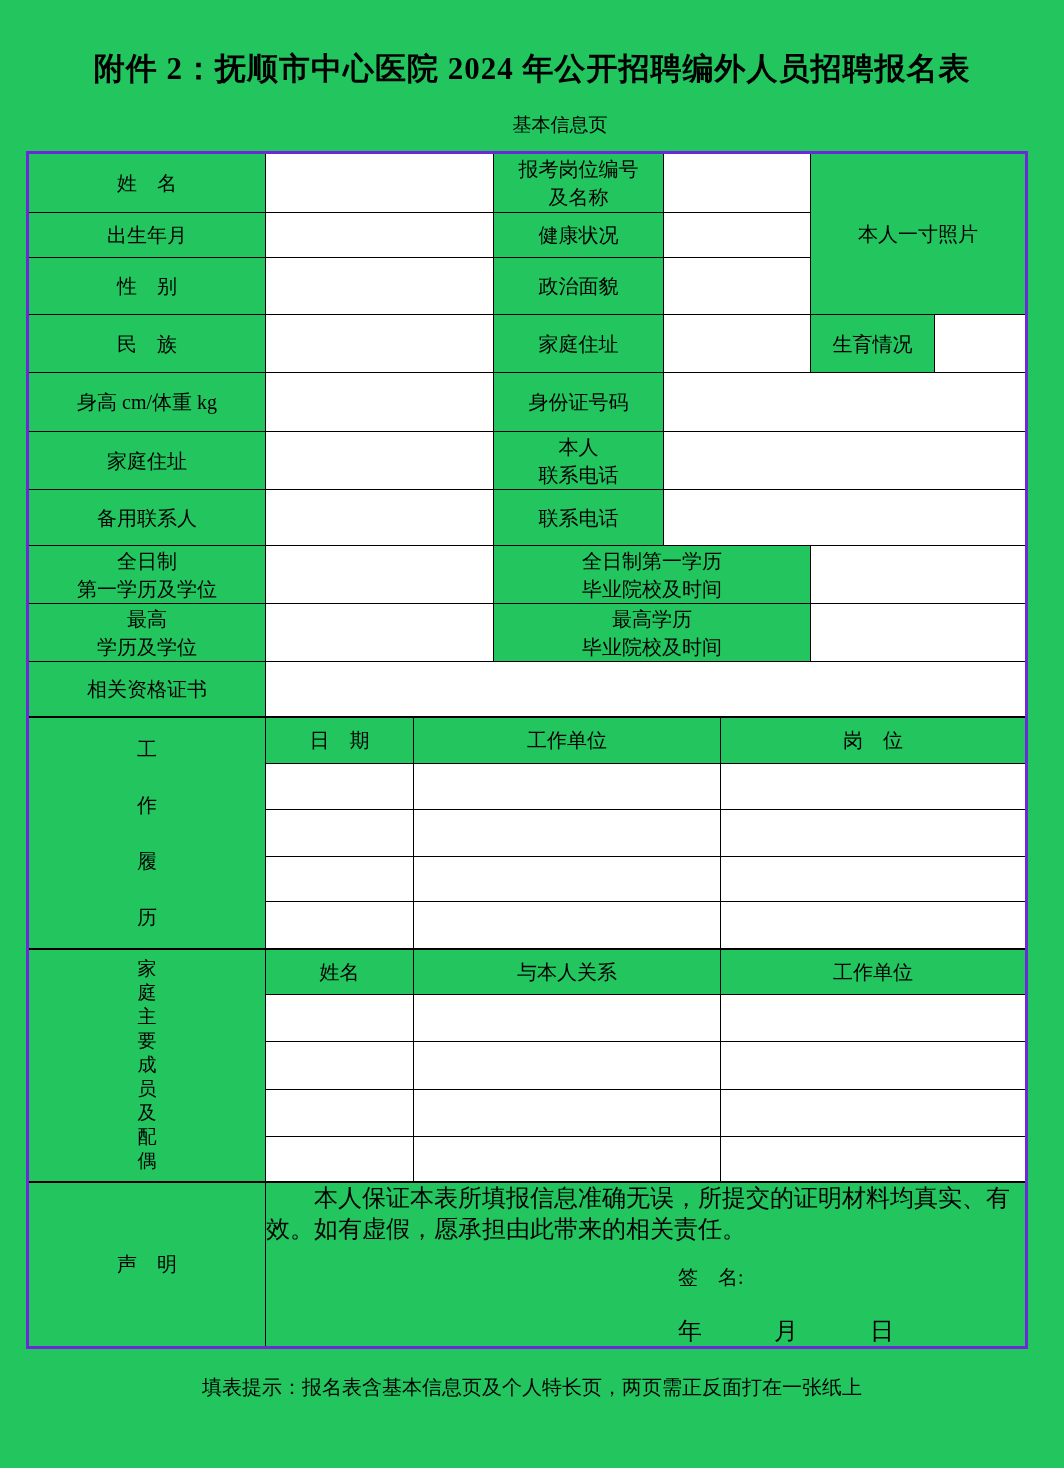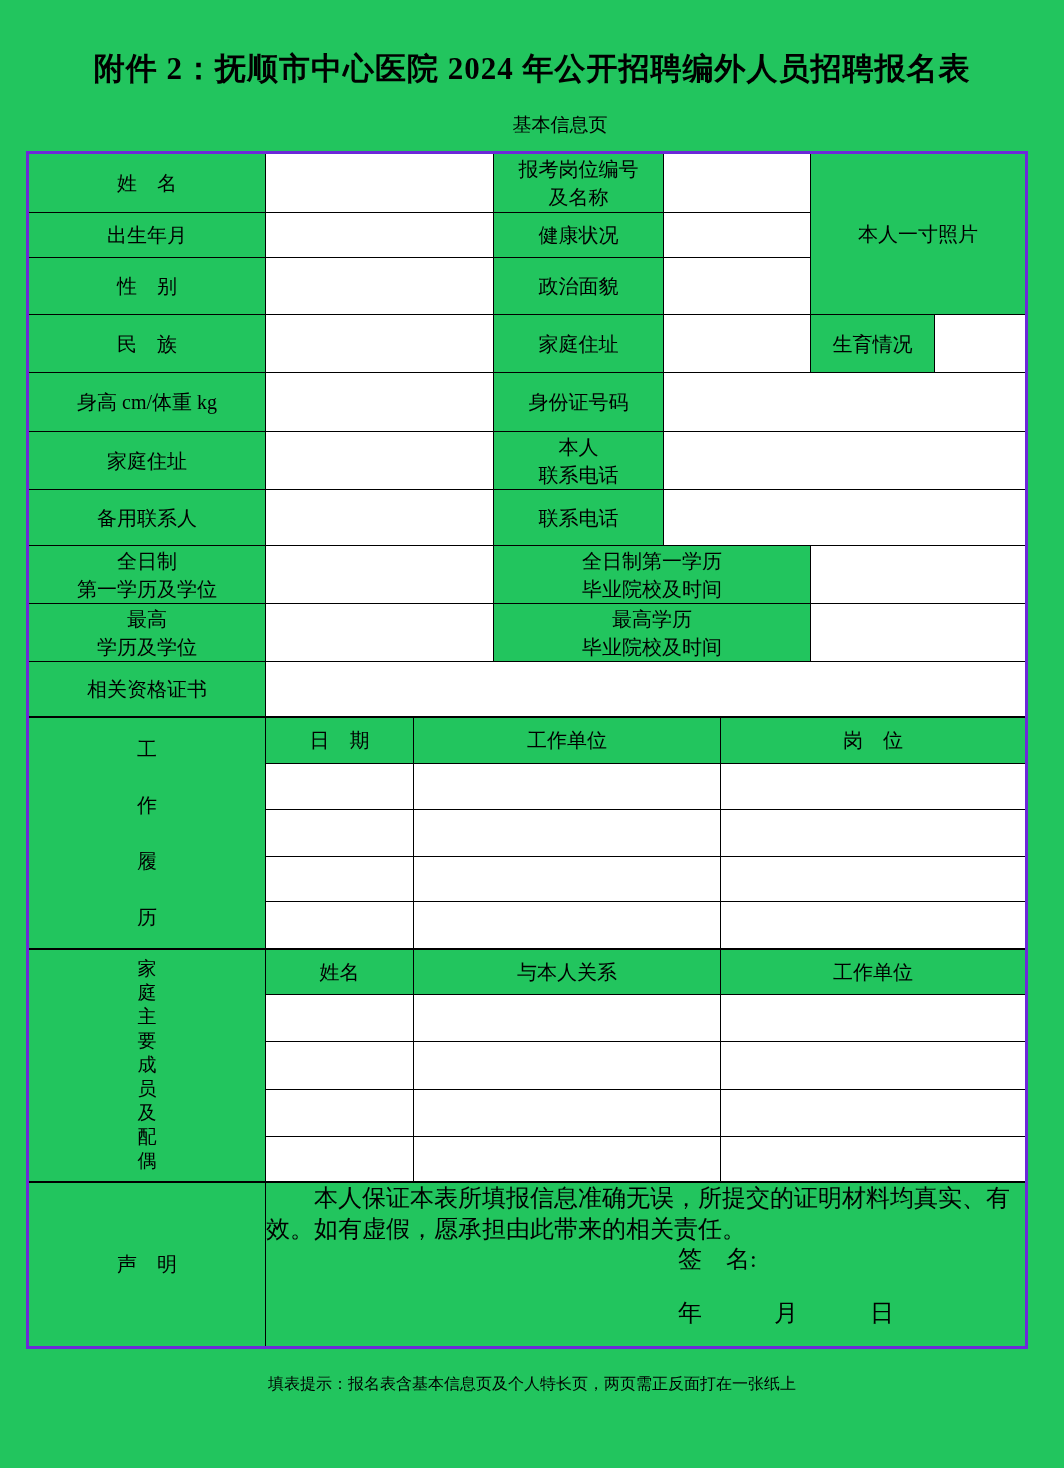--- a/index.html
+++ b/index.html
@@ -68,29 +68,29 @@
     vertical-align: top;
     text-align: left;
     padding: 8px 15px 8px 15px;
   }
   .decl-text {
     font-size: 24px;
     line-height: 31px;
     text-indent: 2em;
     margin: 0;
   }
-  .decl-sign { padding-left: 412px; font-size: 24px; }
+  .decl-sign { margin-top: 18px; padding-left: 412px; font-size: 20px; }
   .decl-date { margin-top: 26px; padding-left: 412px; font-size: 24px; }
   .footer-note {
     position: absolute;
     top: 1374px;
     left: 0;
     width: 100%;
     text-align: center;
-    font-size: 16px;
+    font-size: 20px;
   }
 </style>
 </head>
 <body>
 
 <div class="page">
 
   <div class="doc-title">附件 2：抚顺市中心医院 2024 年公开招聘编外人员招聘报名表</div>
   <div class="doc-subtitle">基本信息页</div>
 

